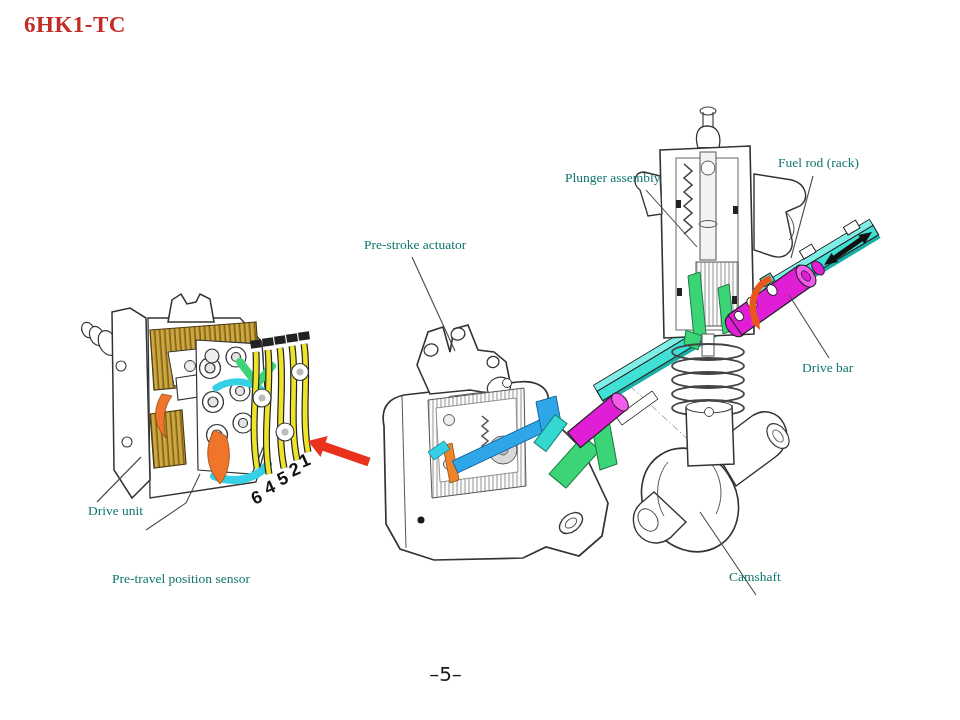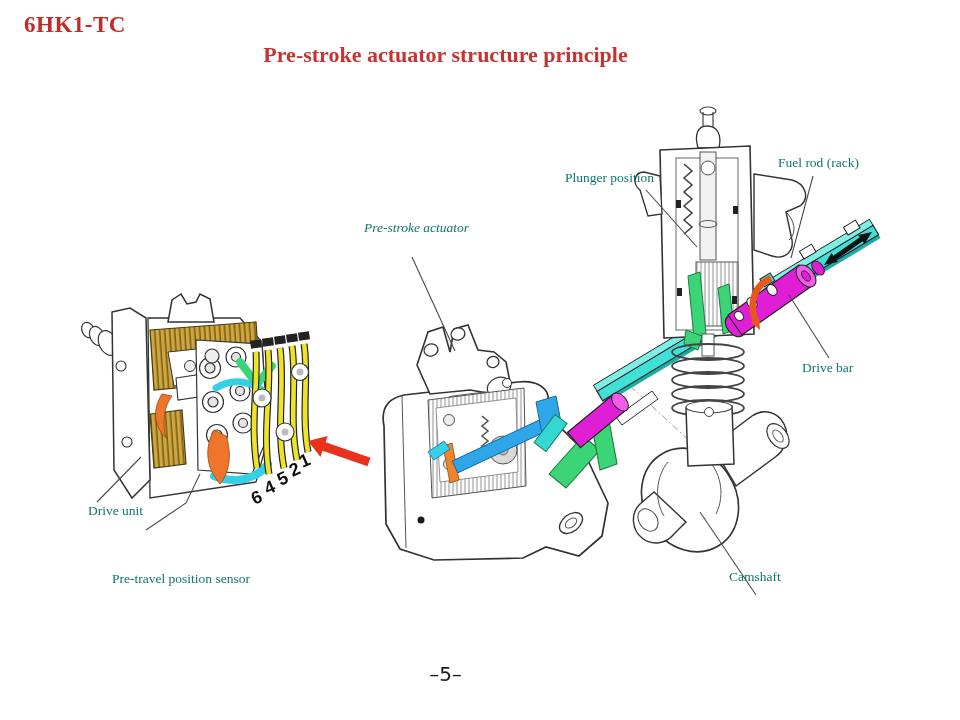--- a/index.html
+++ b/index.html
@@ -14,21 +14,20 @@
             font-family:"DejaVu Sans",sans-serif;font-size:20px;color:#1a1a1a;}
   svg{position:absolute;left:0;top:0;}
   .digit{font-family:"Liberation Sans",sans-serif;font-size:18px;font-weight:bold;fill:#111;}
 </style>
 </head>
 <body>
 
 <div class="stage">
 
   <div class="model-code">6HK1-TC</div>
-  <div class="page-title">Pre-stroke actuator structure principle</div>
 
   <svg width="960" height="720" viewBox="0 0 960 720">
     <defs>
       <pattern id="coil" patternUnits="userSpaceOnUse" width="5" height="10" patternTransform="rotate(-4)">
         <rect width="5" height="10" fill="#cda73f"></rect>
         <line x1="1.2" y1="0" x2="1.2" y2="10" stroke="#7e5d16" stroke-width="1.6"></line>
       </pattern>
       <pattern id="hatch" patternUnits="userSpaceOnUse" width="4" height="4">
         <rect width="4" height="4" fill="#fbfbfb"></rect>
         <line x1="1" y1="0" x2="1" y2="4" stroke="#8a8a8a" stroke-width="0.9"></line>
@@ -248,22 +247,22 @@
       <path d="M646,190 L697,247"></path>
       <path d="M813,176 L791,258"></path>
       <path d="M412,257 L455,351"></path>
       <path d="M829,358 L789,295"></path>
       <path d="M141,457 L97,502"></path>
       <path d="M200,474 L186,503 L146,530"></path>
       <path d="M700,512 L756,595"></path>
     </g>
   </svg>
 
-  <div class="lbl" style="left:565px;top:170px;">Plunger position</div>
+  <div class="lbl" style="left:565px;top:170px;">Plunger assembly</div>
   <div class="lbl" style="left:778px;top:155px;">Fuel rod (rack)</div>
-  <div class="lbl" style="left:364px;top:220px;font-style:italic;">Pre-stroke actuator</div>
+  <div class="lbl" style="left:364px;top:237px;">Pre-stroke actuator</div>
   <div class="lbl" style="left:802px;top:360px;">Drive bar</div>
   <div class="lbl" style="left:79px;top:503px;margin-left:9px;">Drive unit</div>
   <div class="lbl" style="left:112px;top:571px;">Pre-travel position sensor</div>
   <div class="lbl" style="left:729px;top:569px;">Camshaft</div>
 
   <div class="page-num">–5–</div>
 </div>
 
 </body></html>

